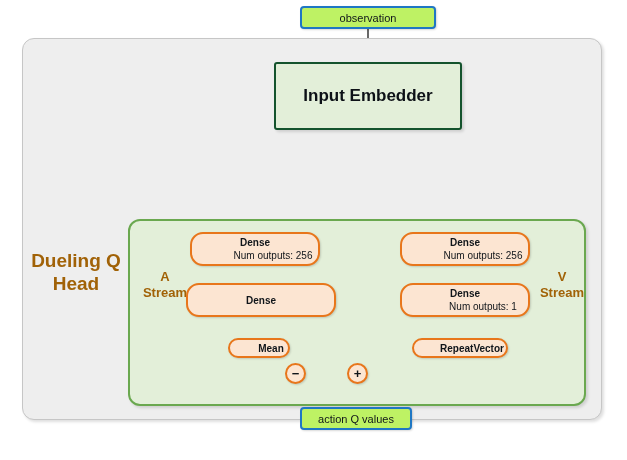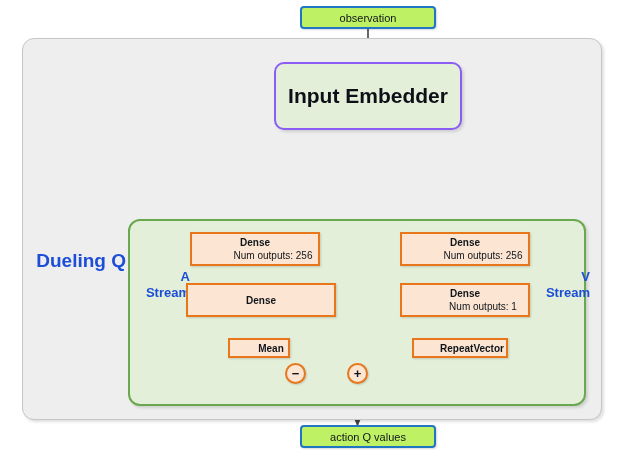--- a/index.html
+++ b/index.html
@@ -50,43 +50,43 @@
     border: 2px solid #1f77c4;
     border-radius: 4px;
     display: flex;
     align-items: center;
     justify-content: center;
     font-size: 11px;
     color: #10151a;
     box-shadow: 1px 1px 2px rgba(0,0,0,0.15);
   }
   .io-observation { left: 300px; top: 6px; width: 136px; height: 23px; }
-  .io-output      { left: 300px; top: 425px; width: 136px; height: 23px; text-align: center; }
+  .io-output      { left: 300px; top: 407px; width: 112px; height: 23px; text-align: center; }
 
   
   .module-box {
     background: #e3efd9;
-    border: 2px solid #8b5cf6;
-    border-radius: 10px;
-    display: flex;
-    align-items: center;
-    justify-content: center;
-    font-size: 21px;
+    border: 2px solid #14532d;
+    border-radius: 3px;
+    display: flex;
+    align-items: center;
+    justify-content: center;
+    font-size: 17px;
     font-weight: bold;
     color: #0d1117;
     box-shadow: 2px 2px 3px rgba(0,0,0,0.13);
   }
   .mod-embedder   { left: 274px; top: 62px;  width: 188px; height: 68px; }
   .mod-middleware { left: 274px; top: 152px; width: 188px; height: 48px; }
 
   
   .layer-box {
     background: #fce5d2;
     border: 2px solid #e8761b;
-    border-radius: 0;
+    border-radius: 13px;
     display: flex;
     flex-direction: column;
     align-items: center;
     justify-content: center;
     color: #10151a;
     box-shadow: 1px 1px 2px rgba(0,0,0,0.15);
   }
   .layer-box .l-title {
     font-size: 10px;
     font-weight: bold;
@@ -120,22 +120,22 @@
     color: #10151a;
     line-height: 1;
     box-shadow: 1px 1px 2px rgba(0,0,0,0.15);
   }
   .op-minus { left: 285px; top: 363px; }
   .op-plus  { left: 347px; top: 363px; }
 
   
   .label-plain {
     font-weight: bold;
-    color: #1d4ed8;
-    text-align: right;
+    color: #a16207;
+    text-align: center;
     line-height: 1.22;
   }
   .lbl-head {
     left: 26px; top: 249px;
     width: 100px;
     font-size: 19px;
   }
   .lbl-a-stream {
     left: 140px; top: 269px;
     width: 50px;
@@ -195,20 +195,21 @@
 
   <div class="abs io-box io-observation">observation</div>
 
   <div class="abs io-box io-output">action Q values</div>
 
   <div class="abs module-box mod-embedder">Input Embedder</div>
 
 
   <div class="abs label-plain lbl-head">
     <div>Dueling Q</div>
+    <div>Head</div>
   </div>
 
   <div class="abs label-plain lbl-a-stream">
     <div>A</div>
     <div>Stream</div>
   </div>
 
   <div class="abs label-plain lbl-v-stream">
     <div>V</div>
     <div>Stream</div>

